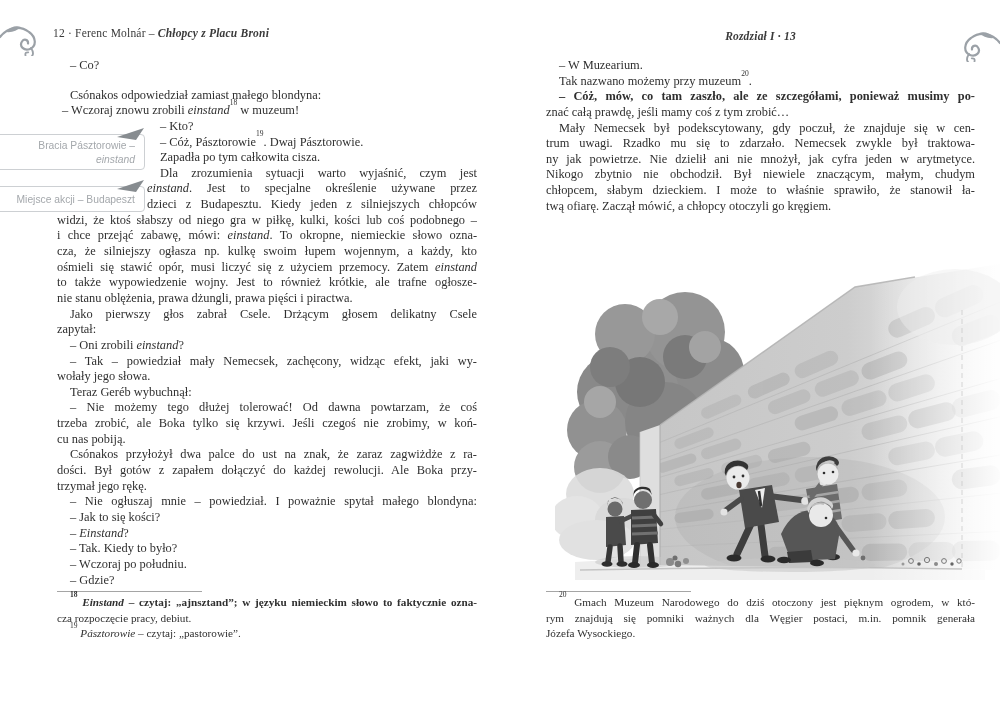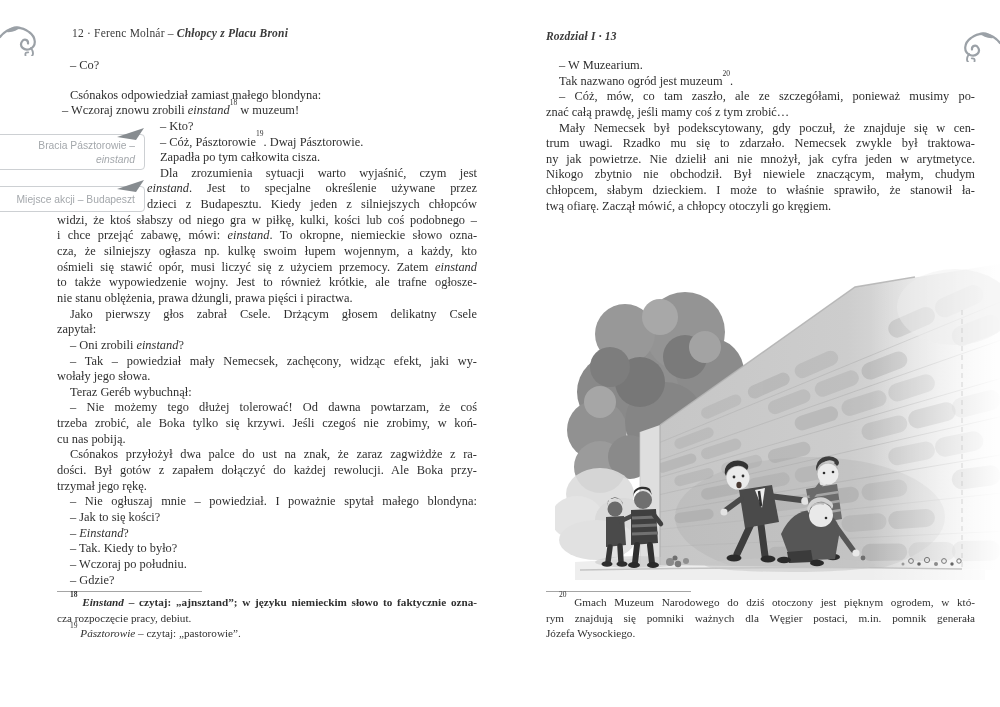--- a/index.html
+++ b/index.html
@@ -3,22 +3,22 @@
 <meta charset="utf-8">
 <style>
   :root{
     --ink:#2f2f2f; --note:#a4a8ac; --note-border:#cdd0d3; --rule:#a5a5a5; --orn:#9ba1a7;
   }
   html,body{margin:0;padding:0;background:#e8e8e8;}
   .spread{position:relative;width:1000px;height:707px;background:#ffffff;overflow:hidden;
           font-family:"Liberation Serif", serif;color:var(--ink);}
   
   .rhead{position:absolute;top:27px;font-size:11.5px;letter-spacing:.2px;color:#3a3a3a;white-space:nowrap;}
-  .rhead-left{left:72px;}
-  .rhead-right{left:546px;width:429px;text-align:left;top:30px;}
+  .rhead-left{left:53px;}
+  .rhead-right{left:546px;width:429px;text-align:center;top:30px;}
   .bi{font-weight:bold;font-style:italic;}
   
   .orn{position:absolute;}
   .orn.tl{left:0;top:22px;}
   .orn.tr{left:948px;top:28px;transform:scaleX(-1);}
   
   .col{position:absolute;top:58px;}
   .col-left{left:57px;width:420px;}
   .col-right{left:546px;width:429px;}
   .tline{line-height:15.65px;height:15.65px;font-size:12.4px;white-space:nowrap;}
@@ -122,22 +122,22 @@
     <div class="footnotes">
         <div class="tline just" style="margin-left: 13px; font-weight: bold;"><sup class="fn">18</sup><span> </span><i>Einstand</i><span> – czytaj: „ajnsztand”; w języku niemieckim słowo to faktycznie ozna-</span></div>
         <div class="tline"><span>cza rozpoczęcie pracy, debiut.</span></div>
         <div class="tline" style="margin-left: 13px;"><sup class="fn">19</sup><span> </span><i>Pásztorowie</i><span> – czytaj: „pastorowie”.</span></div>
       </div>
   </div>
 
   <div class="col col-right">
     <div>
         <div class="tline" style="margin-left: 13px;"><span>– W Muzearium.</span></div>
-        <div class="tline" style="margin-left: 13px;"><span>Tak nazwano ogród jest muzeum</span><sup class="fn">20</sup><span>.</span></div>
-        <div class="tline just" style="margin-left: 13px;"><span>– Cóż, mów, co tam zaszło, ale ze szczegółami, ponieważ musimy po-</span></div>
+        <div class="tline" style="margin-left: 13px;"><span>Tak nazwano możemy przy muzeum</span><sup class="fn">20</sup><span>.</span></div>
+        <div class="tline just" style="margin-left: 13px; font-weight: bold;"><span>– Cóż, mów, co tam zaszło, ale ze szczegółami, ponieważ musimy po-</span></div>
         <div class="tline"><span>znać całą prawdę, jeśli mamy coś z tym zrobić…</span></div>
         <div class="tline just" style="margin-left: 13px;"><span>Mały Nemecsek był podekscytowany, gdy poczuł, że znajduje się w cen-</span></div>
         <div class="tline just"><span>trum uwagi. Rzadko mu się to zdarzało. Nemecsek zwykle był traktowa-</span></div>
         <div class="tline just"><span>ny jak powietrze. Nie dzielił ani nie mnożył, jak cyfra jeden w arytmetyce.</span></div>
         <div class="tline just"><span>Nikogo zbytnio nie obchodził. Był niewiele znaczącym, małym, chudym</span></div>
         <div class="tline just"><span>chłopcem, słabym dzieckiem. I może to właśnie sprawiło, że stanowił ła-</span></div>
         <div class="tline"><span>twą ofiarę. Zaczął mówić, a chłopcy otoczyli go kręgiem.</span></div>
       </div>
 
     <svg class="illo" width="445" height="323" viewBox="0 0 445 323">

